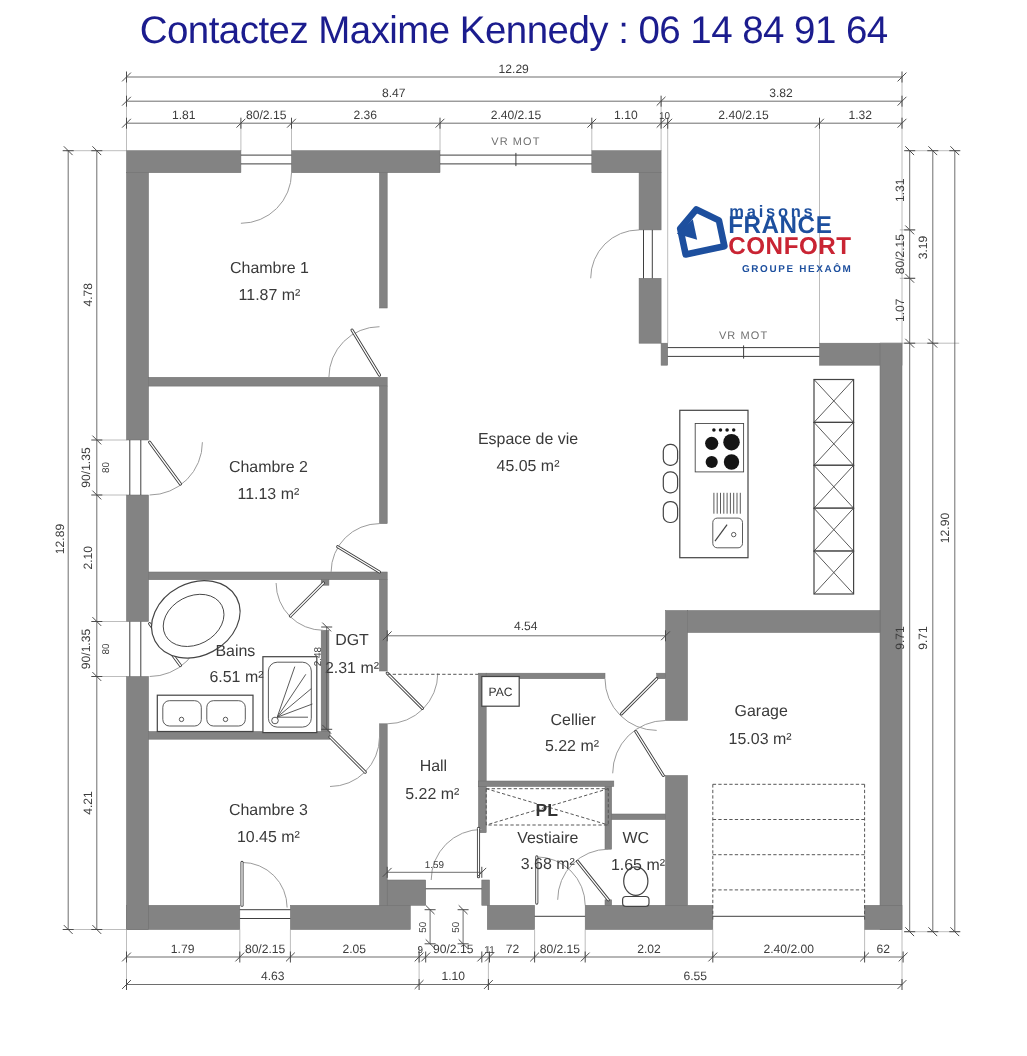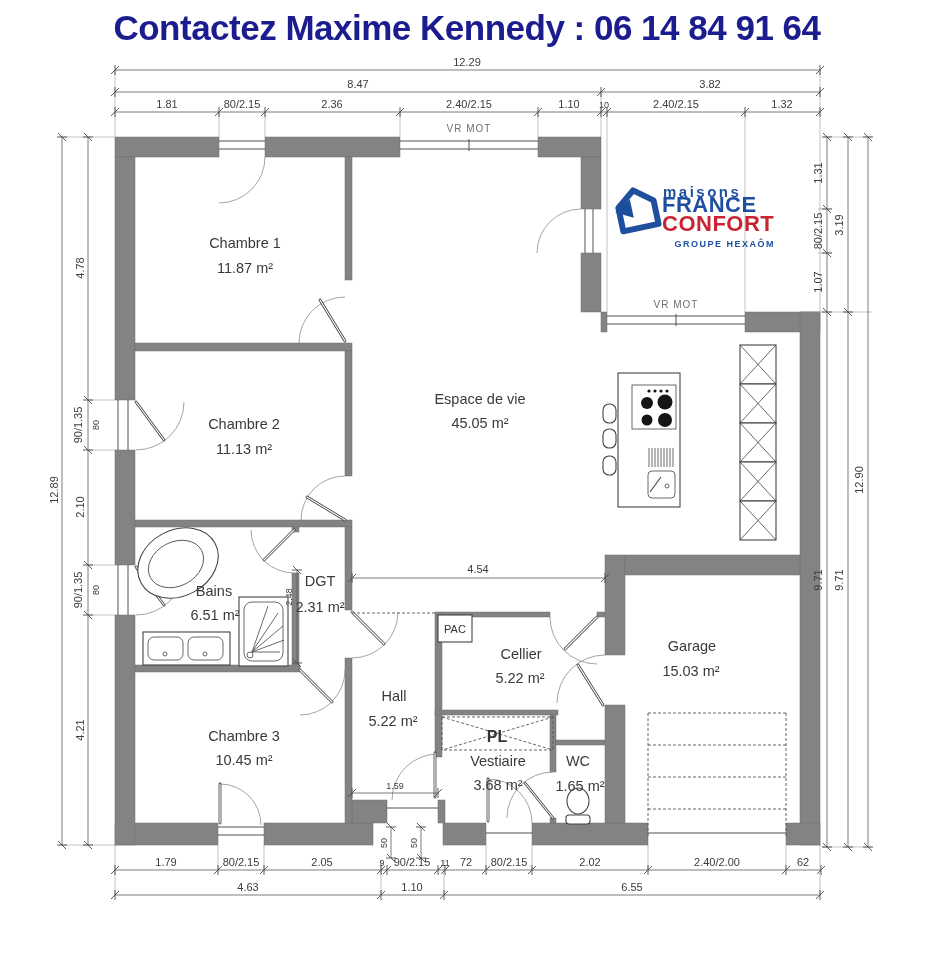--- a/index.html
+++ b/index.html
@@ -1,19 +1,19 @@
 <!DOCTYPE html>
 <html><head>
 <meta charset="utf-8">
 <style>
   html,body{margin:0;padding:0;background:#fff;}
   .page{position:relative;width:934px;height:960px;background:#fff;overflow:hidden;
         font-family:"Liberation Sans",sans-serif;}
   .hdr{position:absolute;left:0;top:8px;width:934px;text-align:center;
-       font-size:35px;font-weight:bold;letter-spacing:-0.5px;color:#1b1c8e;
+       font-size:35px;font-weight:normal;letter-spacing:-0.5px;color:#1b1c8e;
        font-family:"Liberation Sans",sans-serif;}
   svg{position:absolute;left:0;top:0;}
   svg text{font-family:"Liberation Sans",sans-serif;}
   .wall{fill:#838383;stroke:#6f6f6f;stroke-width:0.5;}
   .dl{stroke:#5a5a5a;stroke-width:0.8;}
   .ex{stroke:#9a9a9a;stroke-width:0.6;}
   .tick{stroke:#4a4a4a;stroke-width:0.9;}
   .dim{font-size:11px;fill:#3c3c3c;text-anchor:middle;}
   .dims{font-size:9px;fill:#3c3c3c;text-anchor:middle;}
   .rm{font-size:14.5px;fill:#3a3a3a;text-anchor:middle;}

